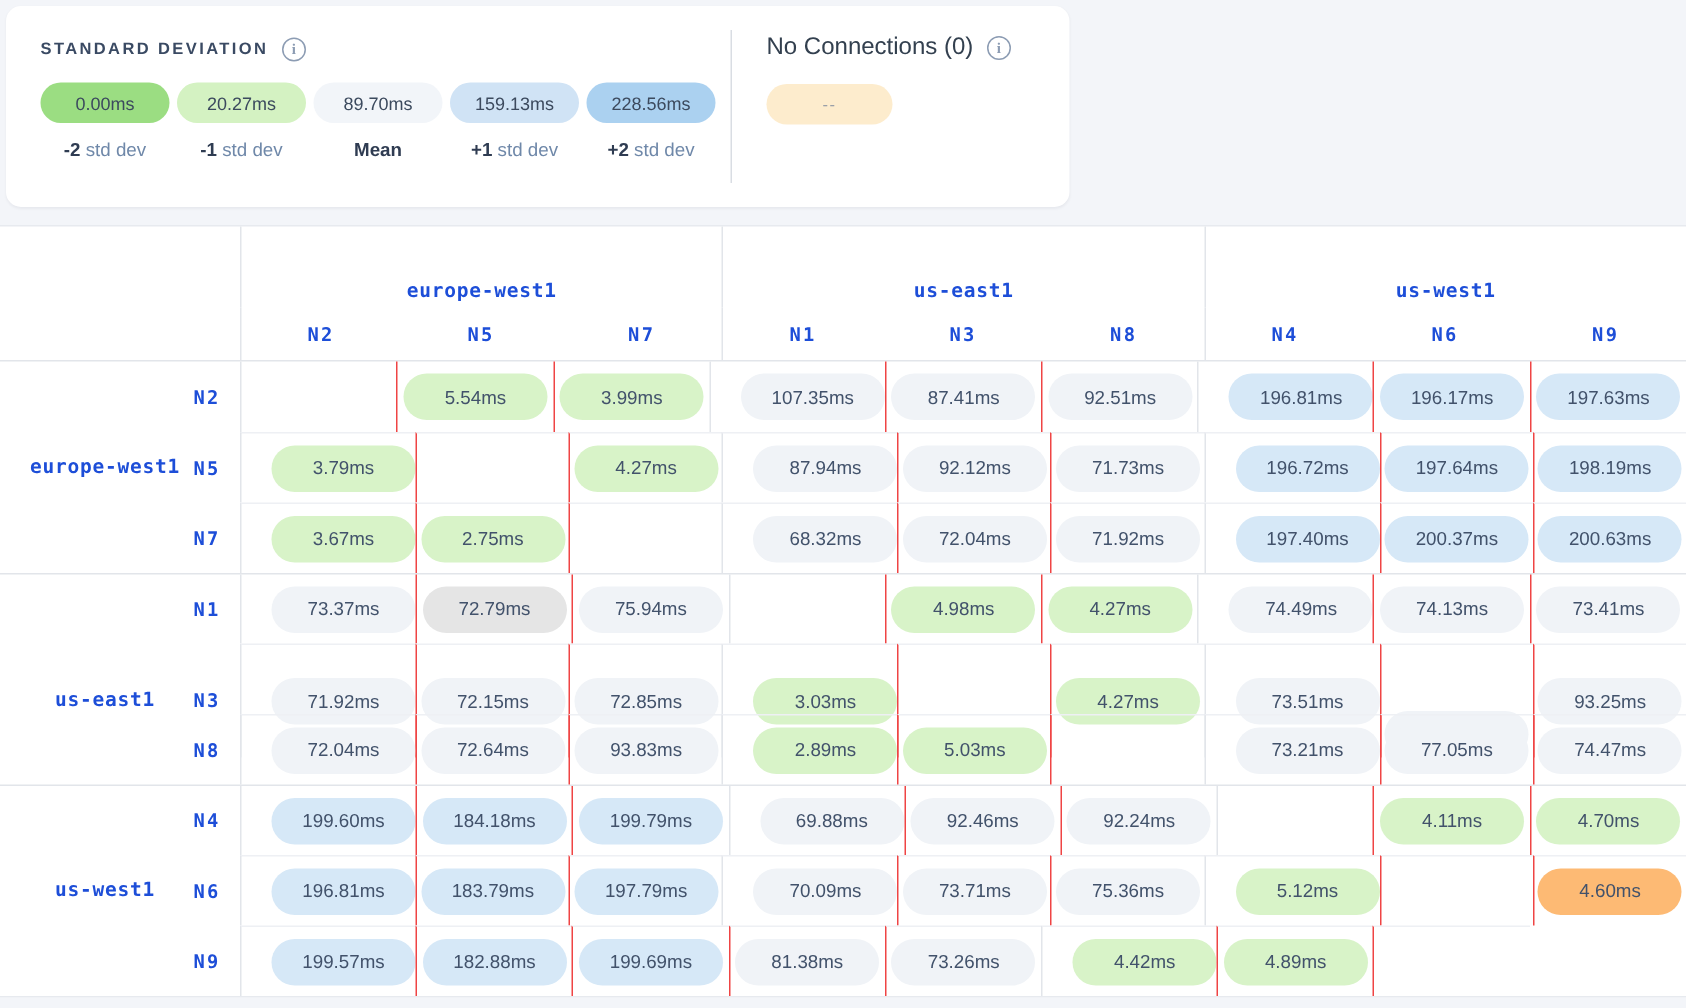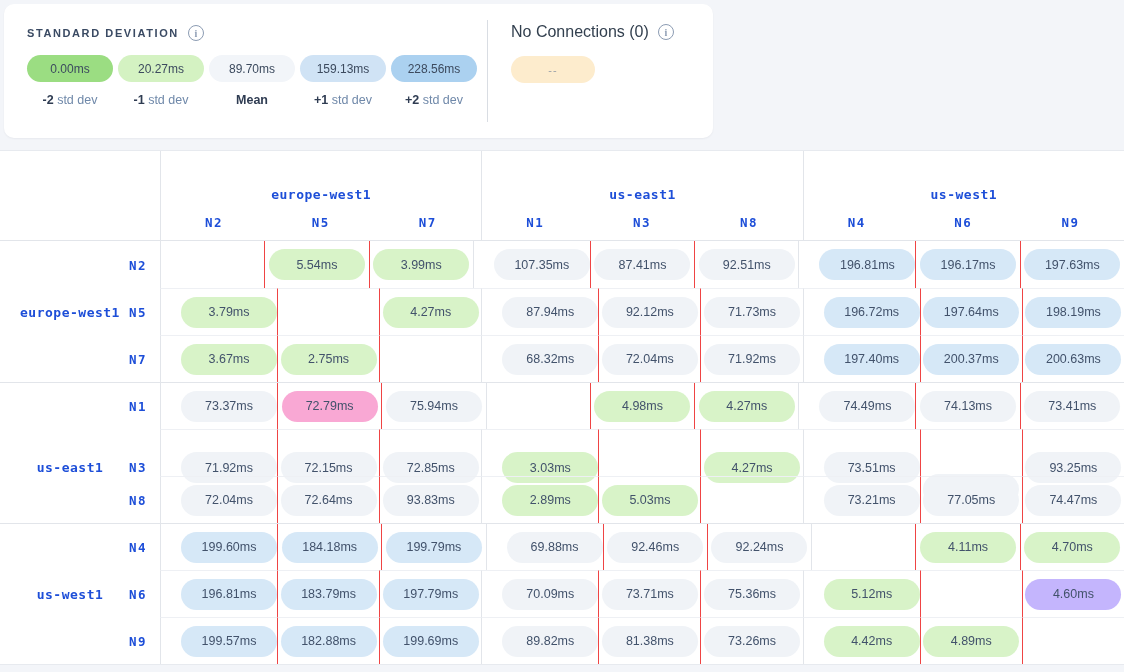--- a/index.html
+++ b/index.html
@@ -266,21 +266,21 @@
         </div>
       </div>
       <div class="trow group-sep">
         <div class="row-head">
           <span class="row-node-label mono">N1</span>
         </div>
         <div class="mcell group-start">
           <div class="cell-pill" style="background: rgb(240, 243, 247);">73.37ms</div>
         </div>
         <div class="mcell col-sep">
-          <div class="cell-pill" style="background: #f9a8d4;">72.79ms</div>
+          <div class="cell-pill" style="background: #e5e5e5;">72.79ms</div>
         </div>
         <div class="mcell col-sep">
           <div class="cell-pill" style="background: rgb(240, 243, 247);">75.94ms</div>
         </div>
         <div class="mcell group-start"></div>
         <div class="mcell col-sep">
           <div class="cell-pill" style="background: rgb(216, 243, 200);">4.98ms</div>
         </div>
         <div class="mcell col-sep">
           <div class="cell-pill" style="background: rgb(216, 243, 200);">4.27ms</div>
@@ -407,38 +407,35 @@
           <div class="cell-pill" style="background: rgb(240, 243, 247);">73.71ms</div>
         </div>
         <div class="mcell col-sep">
           <div class="cell-pill" style="background: rgb(240, 243, 247);">75.36ms</div>
         </div>
         <div class="mcell group-start">
           <div class="cell-pill" style="background: rgb(216, 243, 200); text-align: right;">5.12ms</div>
         </div>
         <div class="mcell col-sep"></div>
         <div class="mcell col-sep">
-          <div class="cell-pill" style="background: #c4b5fd;">4.60ms</div>
+          <div class="cell-pill" style="background: #fdba74;">4.60ms</div>
         </div>
       </div>
       <div class="trow inner">
         <div class="row-head">
           <span class="row-node-label mono">N9</span>
         </div>
         <div class="mcell group-start">
           <div class="cell-pill" style="background: rgb(214, 232, 247);">199.57ms</div>
         </div>
         <div class="mcell col-sep">
           <div class="cell-pill" style="background: rgb(214, 232, 247);">182.88ms</div>
         </div>
         <div class="mcell col-sep">
           <div class="cell-pill" style="background: rgb(214, 232, 247);">199.69ms</div>
-        </div>
-        <div class="mcell group-start">
-          <div class="cell-pill" style="background: rgb(240, 243, 247);">89.82ms</div>
         </div>
         <div class="mcell col-sep">
           <div class="cell-pill" style="background: rgb(240, 243, 247);">81.38ms</div>
         </div>
         <div class="mcell col-sep">
           <div class="cell-pill" style="background: rgb(240, 243, 247);">73.26ms</div>
         </div>
         <div class="mcell group-start">
           <div class="cell-pill" style="background: rgb(216, 243, 200);">4.42ms</div>
         </div>

